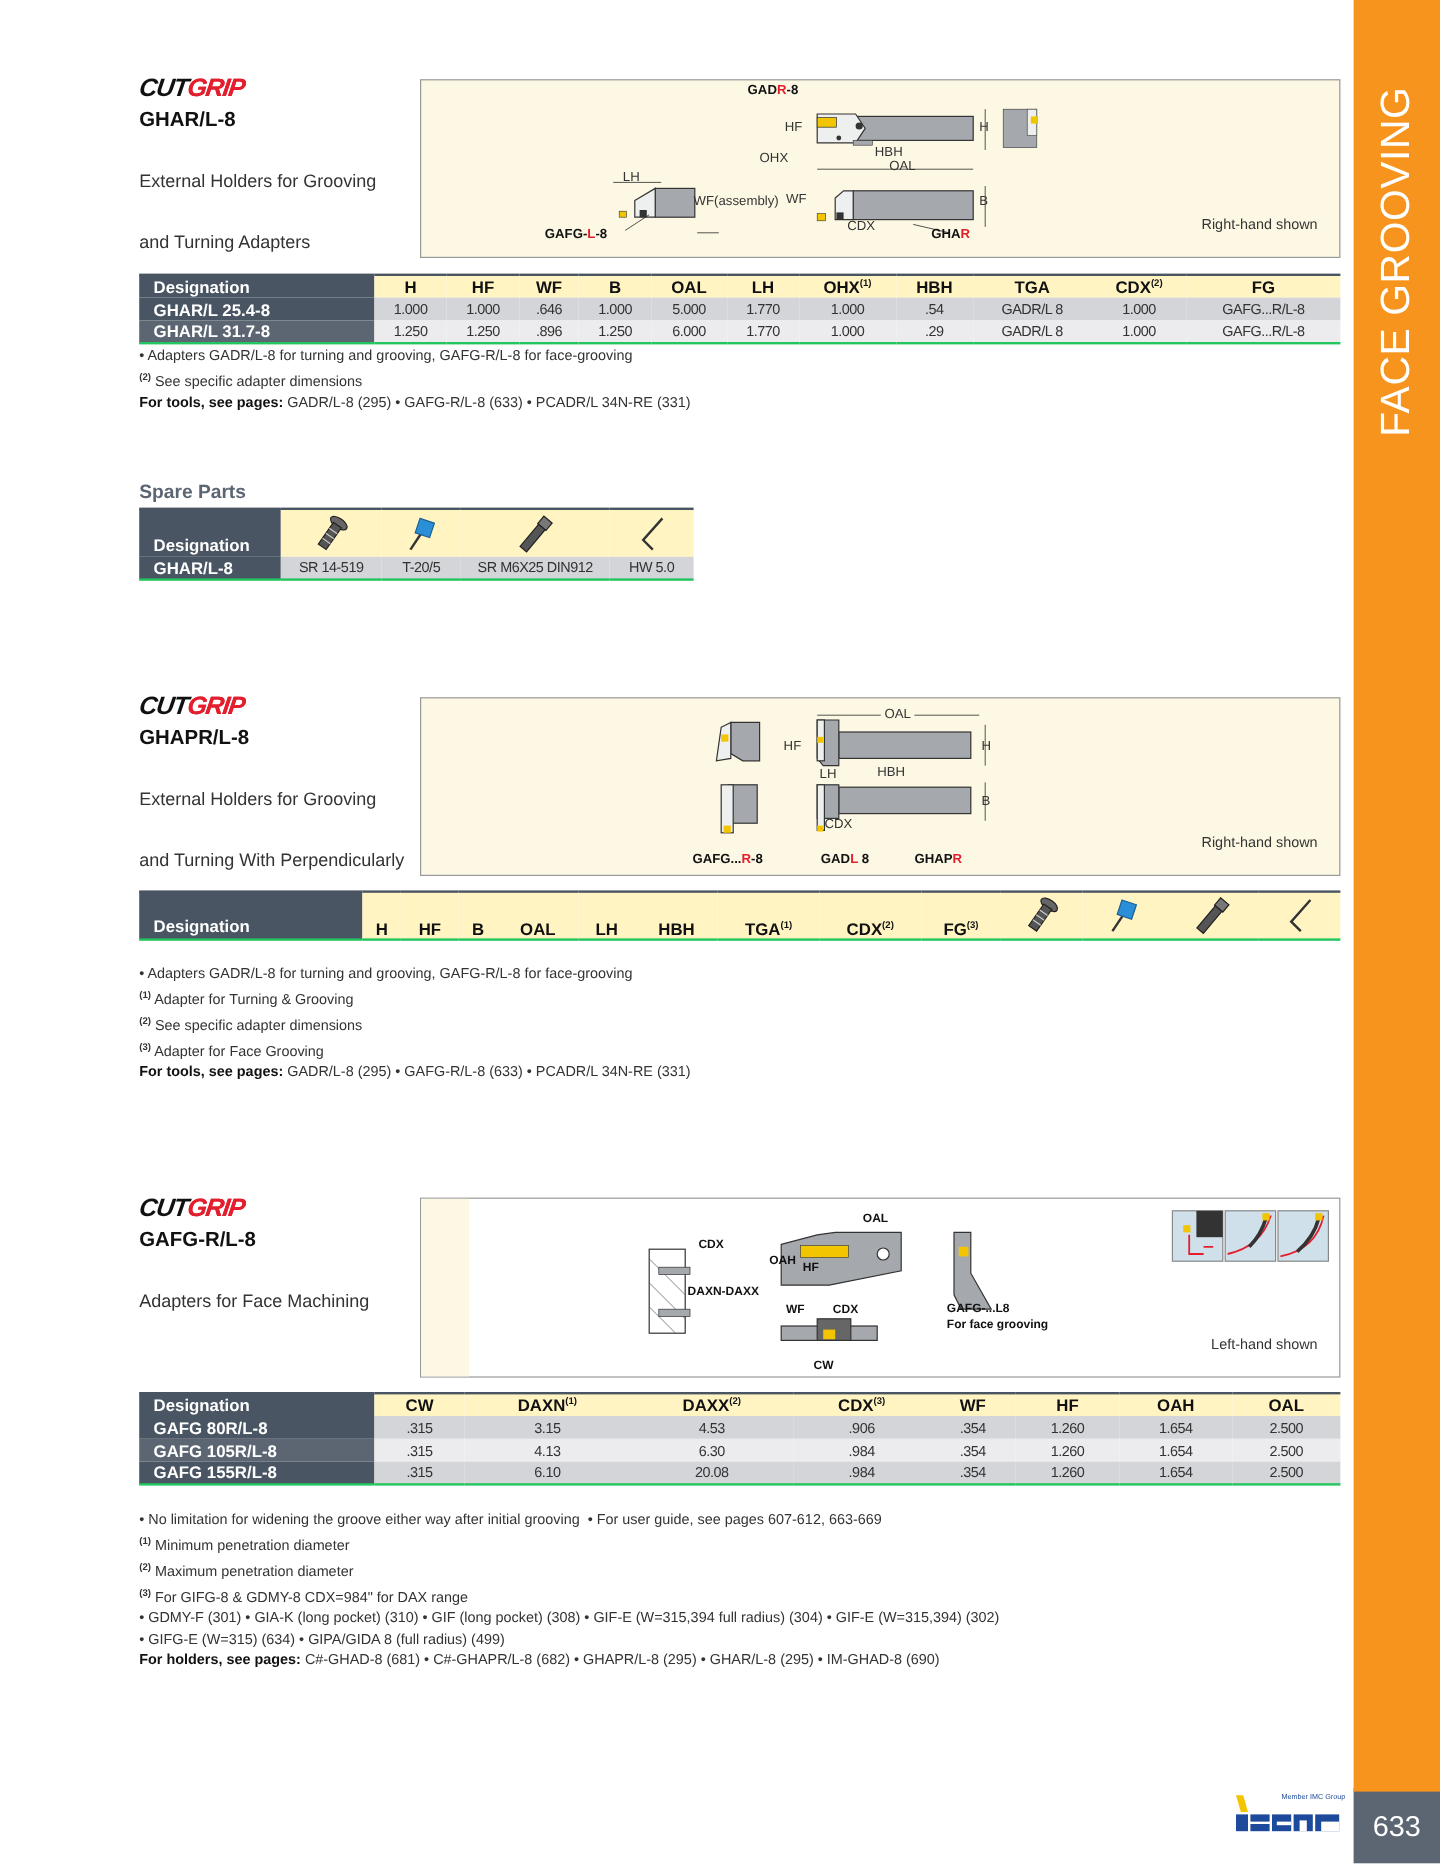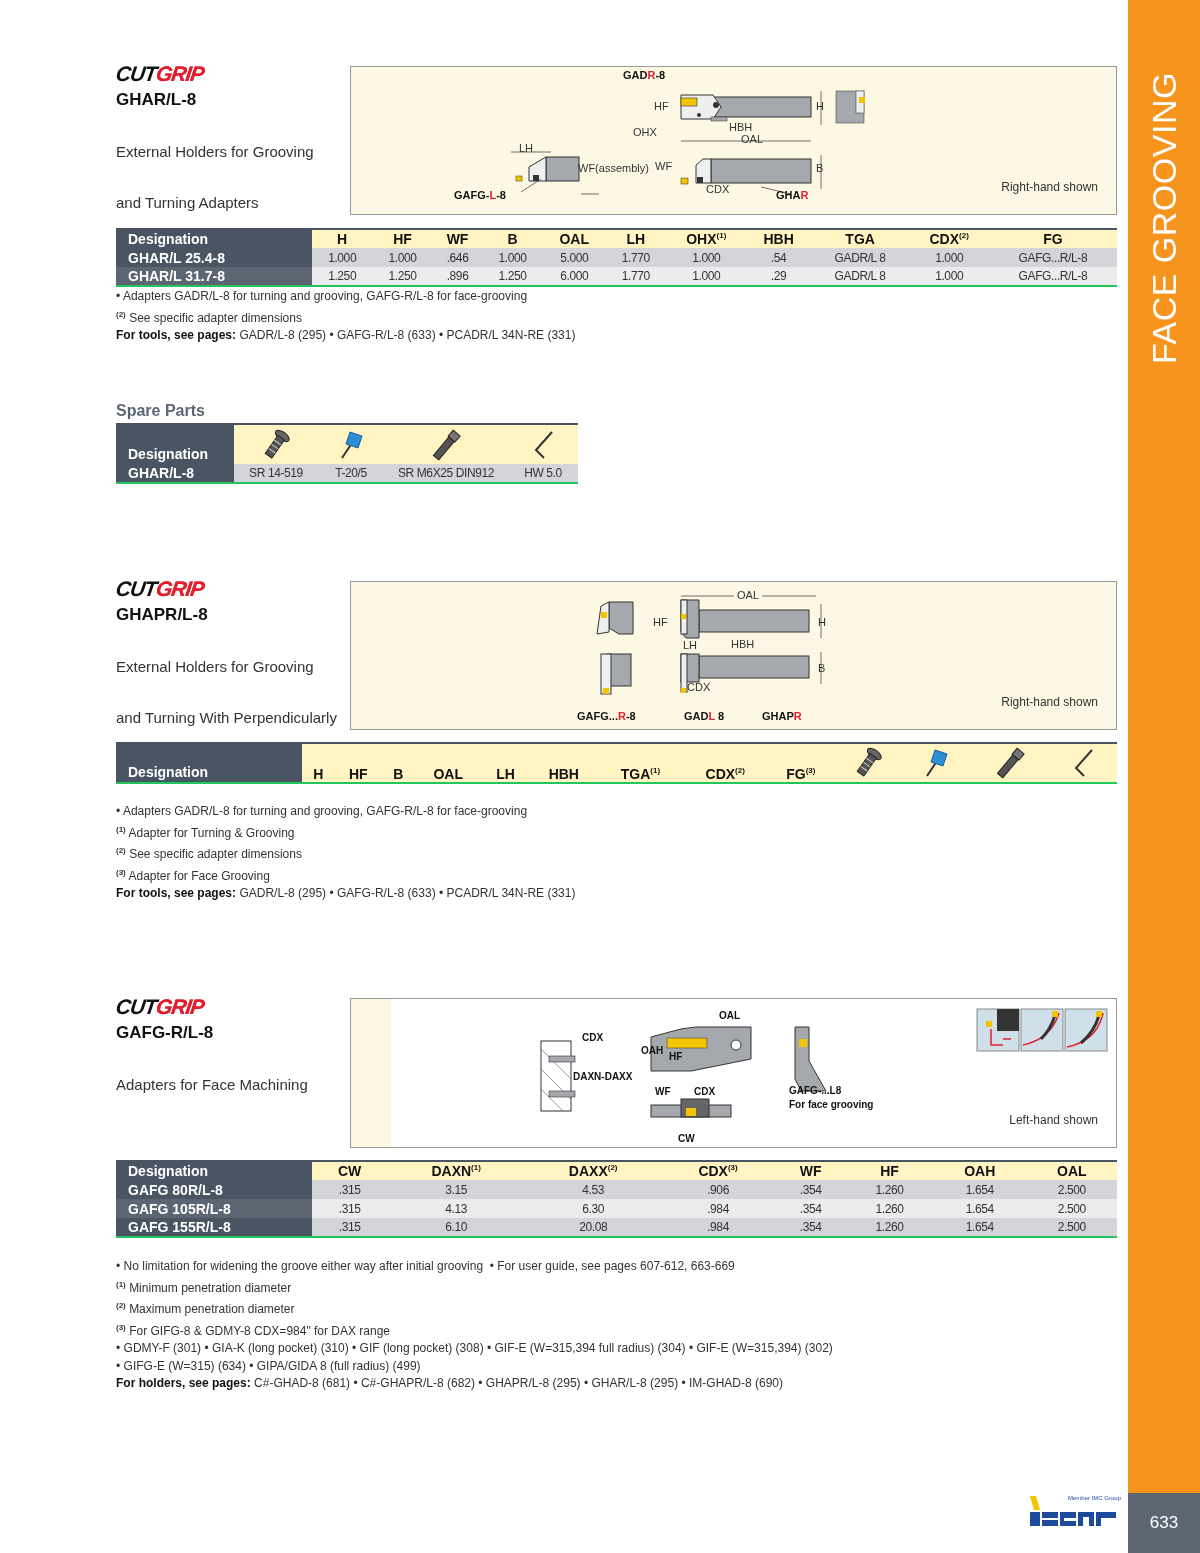--- a/index.html
+++ b/index.html
@@ -2,21 +2,21 @@
 <html><head>
 <meta charset="utf-8">
 <style>
   * { box-sizing: border-box; margin: 0; padding: 0; }
   html, body { width: 1200px; height: 1553px; background: #ffffff; overflow: hidden; }
   body { position: relative; font-family: "Liberation Sans", sans-serif; color: #222; }
 
   .side-tab { position: absolute; left: 1128px; top: 0; width: 72px; height: 1490px; background: #f7941d; }
   .side-tab-label { position: absolute; left: 1128px; top: 0; width: 72px; height: 440px; }
   .side-tab-label span { position: absolute; left: 50%; top: 218px; transform: translate(-50%, -50%) rotate(-90deg); white-space: nowrap; color: #fff; font-size: 34px; letter-spacing: 0.5px; font-weight: normal; }
-  .page-num { position: absolute; left: 1128px; top: 1490px; width: 72px; height: 63px; background: #5c6673; border-top: 3px solid #f7941d; color: #fff; font-size: 17px; display: flex; align-items: center; justify-content: center; }
+  .page-num { position: absolute; left: 1128px; top: 1490px; width: 72px; height: 63px; background: #5c6673; border-top: 3px solid #f7941d; color: #fff; font-size: 24px; display: flex; align-items: center; justify-content: center; }
 
   .logo { position: absolute; left: 1028px; top: 1492px; width: 92px; height: 40px; }
   .logo .member { position: absolute; left: 40px; top: 3px; font-size: 6px; color: #1d4a9a; white-space: nowrap; }
 
   .section { position: absolute; left: 116px; }
   .brand { font-family: "Liberation Sans", sans-serif; font-weight: bold; font-style: italic; font-size: 21px; letter-spacing: -1px; transform: skewX(-8deg); display: inline-block; }
   .brand .cut { color: #111; }
   .brand .grip { color: #e31e2d; text-shadow: 0 0 0 #e31e2d; }
   .prod-title { font-weight: bold; font-size: 17px; color: #111; margin-top: 4px; }
   .prod-desc { font-size: 15px; color: #333; line-height: 19px; margin-top: 32px; }

